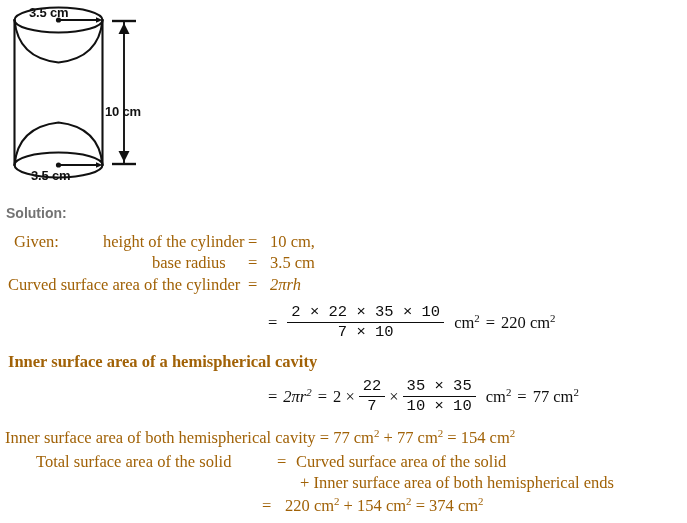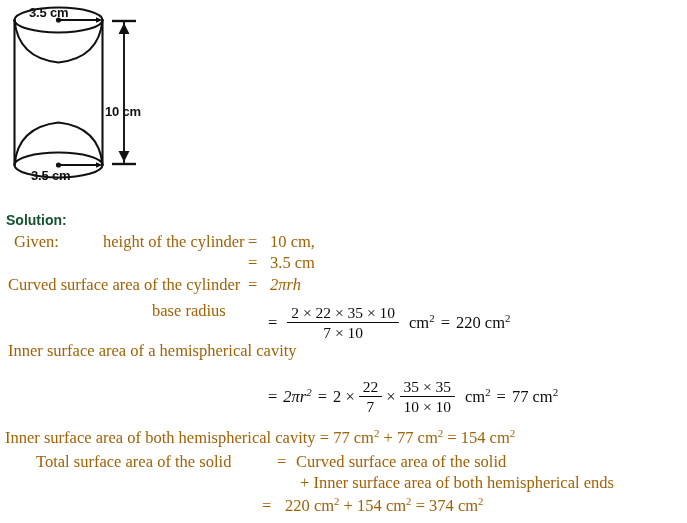--- a/index.html
+++ b/index.html
@@ -34,53 +34,53 @@
     white-space: nowrap;
   }
   #label-top-diam { left: 29px; top: 5px; }
   #label-bottom-diam { left: 31px; top: 168px; }
   #label-height { left: 105px; top: 86px; margin-top: 18px; }
 
   
   #solution-heading {
     position: absolute;
     left: 6px;
-    top: 212px;
+    top: 205px;
     font-family: "Liberation Sans", "DejaVu Sans", sans-serif;
     font-weight: bold;
     font-size: 14px;
-    color: #14532d;
+    color: #737373;
     white-space: nowrap;
   }
 
   .txt {
     position: absolute;
     font-family: "Liberation Serif", "DejaVu Serif", serif;
     font-size: 16.5px;
     white-space: nowrap;
     color: #a16207;
   }
   .it { font-style: italic; }
   sup { font-size: 0.66em; vertical-align: super; line-height: 0; }
 
   
   #row-given-label { left: 14px; top: 232px; }
   #row-given-1-text { left: 103px; top: 232px; }
   #row-given-1-eq   { left: 248px; top: 232px; }
   #row-given-1-val  { left: 270px; top: 232px; }
 
-  #row-given-2-text { left: 152px; top: 253px; margin-top: 48px; }
+  #row-given-2-text { left: 152px; top: 253px; }
   #row-given-2-eq   { left: 248px; top: 253px; }
   #row-given-2-val  { left: 270px; top: 253px; }
 
   #row-csa-text { left: 8px;  top: 275px; }
   #row-csa-eq   { left: 248px; top: 275px; }
   #row-csa-val  { left: 270px; top: 275px; font-family: Liberation Serif, serif; }
 
-  #row-inner-one { left: 8px; top: 341px; }
+  #row-inner-one { left: 8px; top: 352px; font-weight: bold; }
   #row-inner-both { left: 5px; top: 428px; }
 
   #row-total-label { left: 36px; top: 452px; }
   #row-total-eq    { left: 277px; top: 452px; }
   #row-total-val1  { left: 296px; top: 452px; }
   #row-total-val2  { left: 300px; top: 473px; }
 
   #row-final-eq   { left: 262px; top: 496px; }
   #row-final-val  { left: 285px; top: 496px; }
 
@@ -97,20 +97,21 @@
   .mathline > * { flex: 0 0 auto; }
   .msp { display: inline-block; width: 6px; }
   .frac {
     display: inline-flex;
     flex-direction: column;
     align-items: center;
     vertical-align: middle;
     margin: 0 4px;
     font-size: 15.5px;
     line-height: 1.12;
+    font-family: Liberation Mono, monospace;
   }
   .frac .num { padding: 0 4px 1px 4px; }
   .frac .den {
     padding: 1px 4px 0 4px;
     border-top: 1.3px solid #0d0d0d;
     width: 100%;
     box-sizing: border-box;
     text-align: center;
   }
   #math-csa { left: 268px; top: 304px; }

